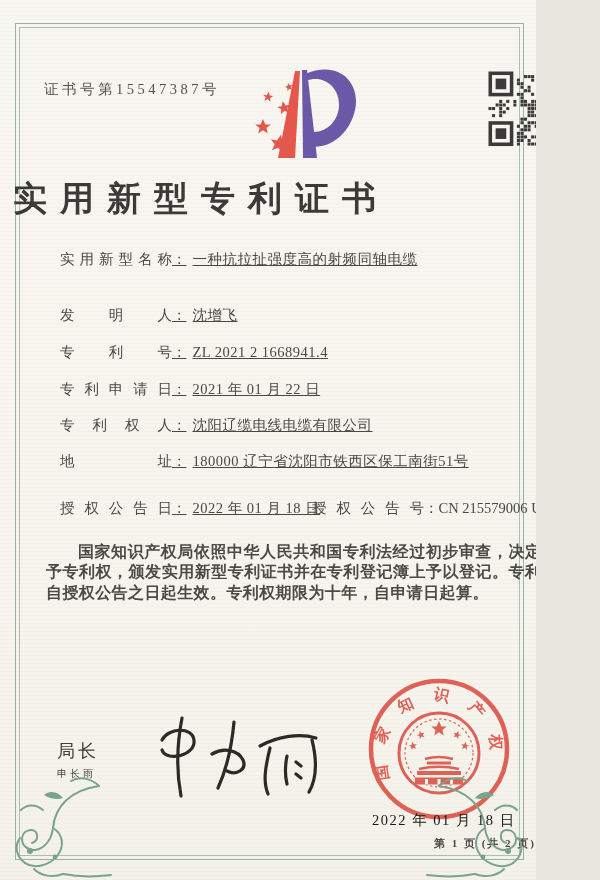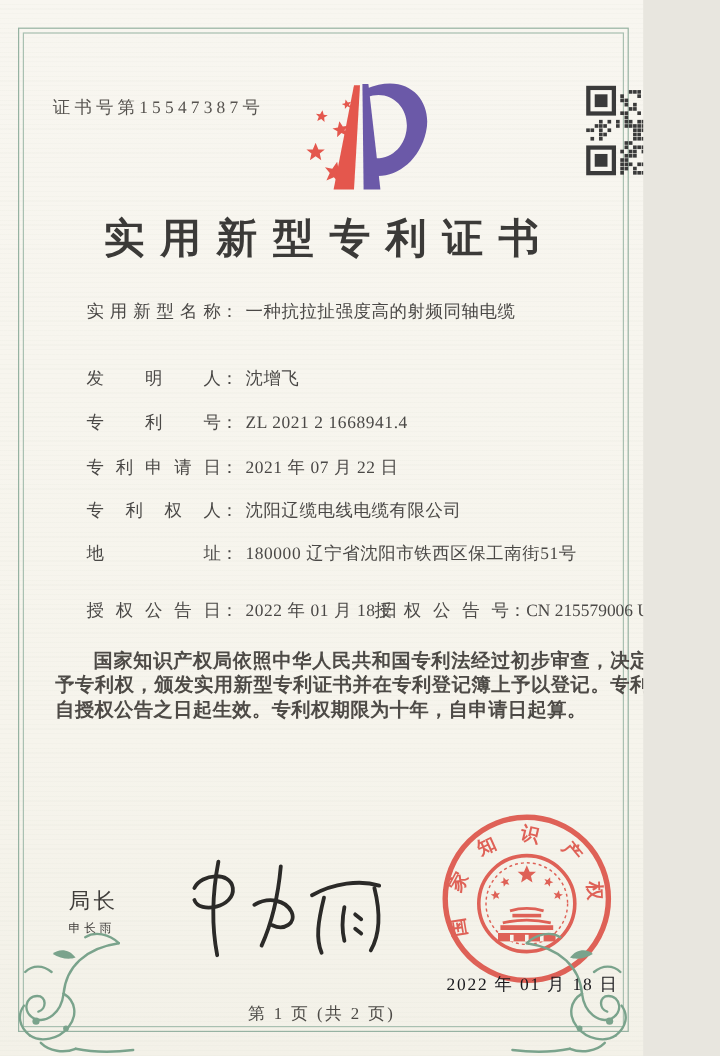--- a/index.html
+++ b/index.html
@@ -13,40 +13,40 @@
     background:
       repeating-linear-gradient(0deg, rgba(180,190,175,.05) 0 1px, rgba(0,0,0,0) 1px 4px),
       linear-gradient(180deg,#f8f6f0 0%,#f6f4ec 70%,#f3f1e8 100%);
   }
   .frame-outer{position:absolute;left:15px;right:12px;top:23px;bottom:20px;border:1.5px solid #96b2a2;}
   .frame-inner{position:absolute;inset:3px;border:1px solid #a9c0b1;}
   .cert-no{position:absolute;left:44px;top:80px;font-size:14.5px;letter-spacing:3.5px;color:#56534f;}
   .logo{position:absolute;left:243px;top:64px;width:120px;height:104px;}
   .qr{position:absolute;left:487px;top:70px;width:78px;height:78px;}
   .title{
-    position:absolute;left:0;right:0;top:176px;text-align:center;
+    position:absolute;left:0;right:0;top:176px;text-align:left;
     font-size:34px;font-weight:600;letter-spacing:13px;text-indent:13px;color:#3b3a38;
   }
   .fields{position:absolute;left:56px;top:0;width:500px;font-size:14.5px;color:#4a4846;}
-  .row{position:absolute;left:16px;white-space:nowrap;}
+  .row{position:absolute;left:4px;white-space:nowrap;text-decoration:underline;}
   .row .lbl{display:inline-block;width:112px;text-align:justify;text-align-last:justify;vertical-align:top;}
   .row .val{margin-left:6px;letter-spacing:.5px;}
   .row2{position:absolute;white-space:nowrap;}
   .row2 .lbl{display:inline-block;width:112px;text-align:justify;text-align-last:justify;vertical-align:top;}
   .body-text{
     position:absolute;left:46px;width:512px;top:542px;
     font-size:16px;line-height:20.4px;color:#4d4a46;letter-spacing:.4px;text-align:justify;font-weight:bold;
   }
   .body-text p{margin:0;text-indent:2em;}
   .sig-title{position:absolute;left:57px;top:739px;font-size:18px;letter-spacing:3px;color:#3f3d3a;}
   .sig-name{position:absolute;left:57px;top:767px;font-size:10px;letter-spacing:3px;color:#3f3d3a;}
   .sig-hand{position:absolute;left:148px;top:710px;width:178px;height:98px;}
   .seal{position:absolute;left:353px;top:663px;width:172px;height:172px;opacity:.88;}
   .seal-date{position:absolute;left:372px;top:811px;font-size:14.5px;letter-spacing:1.5px;color:#17171b;z-index:5;}
-  .footer{position:absolute;left:0;right:0;top:836px;text-align:center;font-size:14px;letter-spacing:2px;color:#4c4a46;}
+  .footer{position:absolute;left:0;right:0;top:836px;text-align:right;font-size:11px;letter-spacing:2px;color:#4c4a46;font-weight:bold;}
   .orn{position:absolute;width:112px;height:114px;bottom:2px;}
   .orn-left{left:3px;}
   .orn-right{right:1px;transform:scaleX(-1);}
 </style>
 </head>
 <body>
 
 <div class="page">
 
   <div class="frame-outer">
@@ -210,21 +210,21 @@
     <div class="row" style="top:250px">
       <span class="lbl">实用新型名称</span><span>：</span><span class="val">一种抗拉扯强度高的射频同轴电缆</span>
     </div>
     <div class="row" style="top:306px">
       <span class="lbl">发明人</span><span>：</span><span class="val">沈增飞</span>
     </div>
     <div class="row" style="top:343px">
       <span class="lbl">专利号</span><span>：</span><span class="val">ZL 2021 2 1668941.4</span>
     </div>
     <div class="row" style="top:380px">
-      <span class="lbl">专利申请日</span><span>：</span><span class="val">2021 年 07 月 22 日</span>
+      <span class="lbl">专利申请日</span><span>：</span><span class="val">2021 年 01 月 22 日</span>
     </div>
     <div class="row" style="top:416px">
       <span class="lbl">专利权人</span><span>：</span><span class="val">沈阳辽缆电线电缆有限公司</span>
     </div>
     <div class="row" style="top:452px">
       <span class="lbl">地址</span><span>：</span><span class="val">180000 辽宁省沈阳市铁西区保工南街51号</span>
     </div>
     <div class="row" style="top:499px">
       <span class="lbl">授权公告日</span><span>：</span><span class="val">2022 年 01 月 18 日</span>
     </div>

